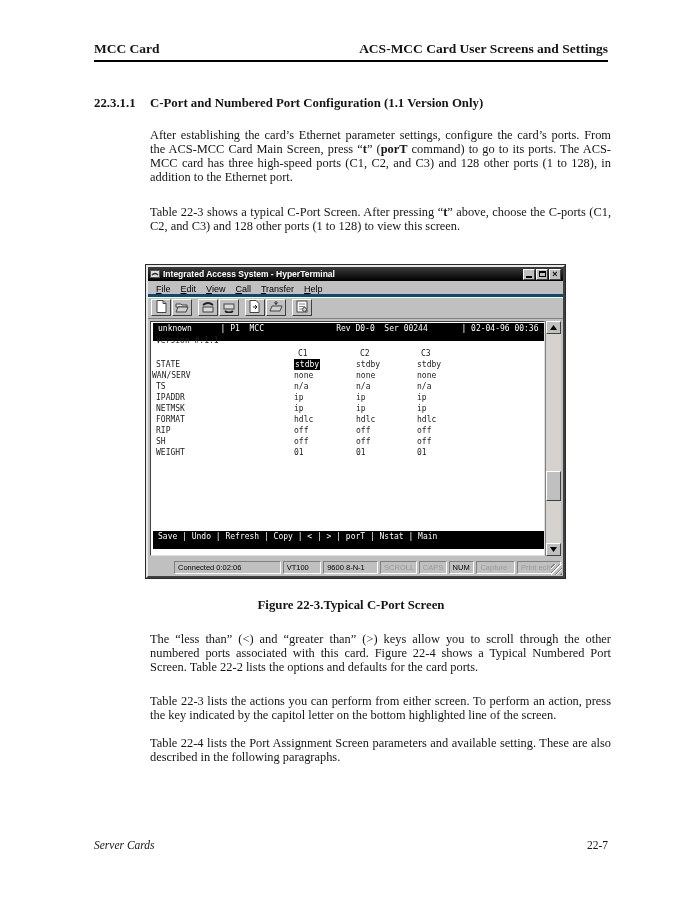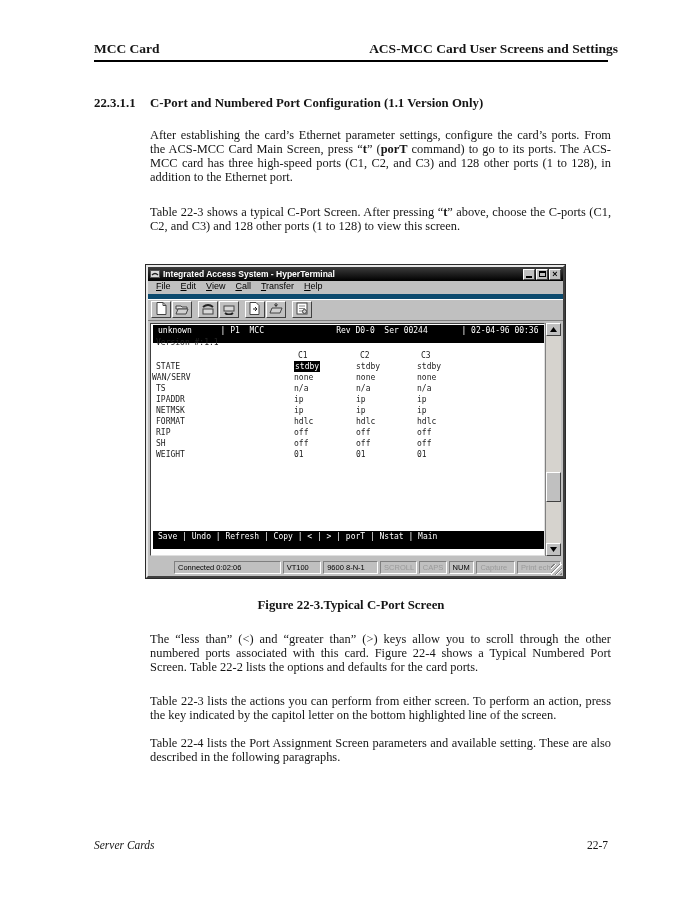--- a/index.html
+++ b/index.html
@@ -1,21 +1,21 @@
 <!DOCTYPE html>
 <html><head>
 <meta charset="utf-8">
 <style>
   html,body{margin:0;padding:0;background:#e8e8e8;}
   .page{position:relative;width:694px;height:898px;background:#ffffff;margin:0 auto;
         font-family:"Liberation Serif",serif;color:#151515;overflow:hidden;}
 
   
   .hdr-left{position:absolute;left:94px;top:41px;font-weight:bold;font-size:13.5px;}
-  .hdr-right{position:absolute;right:76px;top:41px;font-weight:bold;font-size:13.5px;}
+  .hdr-right{position:absolute;right:86px;top:41px;font-weight:bold;font-size:13.5px;}
   .hdr-rule{position:absolute;left:94px;top:60px;width:514px;height:2px;background:#000;}
   .section{position:absolute;left:94px;top:96px;width:516px;font-weight:bold;font-size:12.8px;display:flex;}
   .section .num{width:56px;flex:none;}
   .para{position:absolute;left:150px;width:461px;font-size:12.4px;line-height:14px;text-align:justify;}
   .p1{top:128px;} .p2{top:205px;} .p3{top:632px;} .p4{top:694px;} .p5{top:736px;}
   .caption{position:absolute;left:94px;right:86px;top:598px;text-align:center;font-weight:bold;font-size:12.8px;}
   .ftr-left{position:absolute;left:94px;top:839px;font-style:italic;font-size:11.5px;}
   .ftr-right{position:absolute;right:86px;top:839px;font-size:11.5px;}
 
   
@@ -25,21 +25,21 @@
   .titlebar{height:14px;flex:none;background:linear-gradient(#3c3c3c,#000);color:#fff;display:flex;align-items:center;padding:0 2px;}
   .title-icon{width:10px;height:10px;flex:none;margin-right:3px;}
   .title-text{font-size:8.5px;font-weight:bold;white-space:nowrap;overflow:hidden;flex:1;}
   .winbtns{display:flex;gap:1px;flex:none;}
   .wbtn{width:12px;height:11px;background:#c0c0c0;border:1px solid;border-color:#fff #404040 #404040 #fff;
         display:flex;align-items:center;justify-content:center;font-size:8px;line-height:1;color:#000;box-sizing:border-box;}
   .wbtn .minbar{width:6px;height:2px;background:#000;margin-top:5px;}
   .wbtn .maxbox{width:7px;height:6px;border:1px solid #000;border-top-width:2px;box-sizing:border-box;}
   .wbtn.close{font-weight:bold;font-size:9px;}
 
-  .menubar{height:13px;flex:none;display:flex;align-items:flex-start;padding-left:3px;gap:0;border-bottom:5px solid #0c4a6e;}
+  .menubar{height:13px;flex:none;display:flex;align-items:flex-end;padding-left:3px;gap:0;border-bottom:3px solid #0c4a6e;}
   .menu-item{font-size:9px;padding:0 5px;color:#000;}
   .menu-item u{text-decoration:underline;}
 
   .toolbar{height:21px;flex:none;display:flex;align-items:center;padding-left:3px;
            border-bottom:1px solid #808080;box-shadow:0 1px 0 #fff inset;}
   .tbtn{width:20px;height:17px;background:#c0c0c0;border:1px solid;border-color:#fff #404040 #404040 #fff;
         margin-right:1px;display:flex;align-items:center;justify-content:center;box-sizing:border-box;}
   .tsep{width:5px;height:17px;flex:none;}
 
   .region{flex:1;display:flex;padding:2px;min-height:0;}

